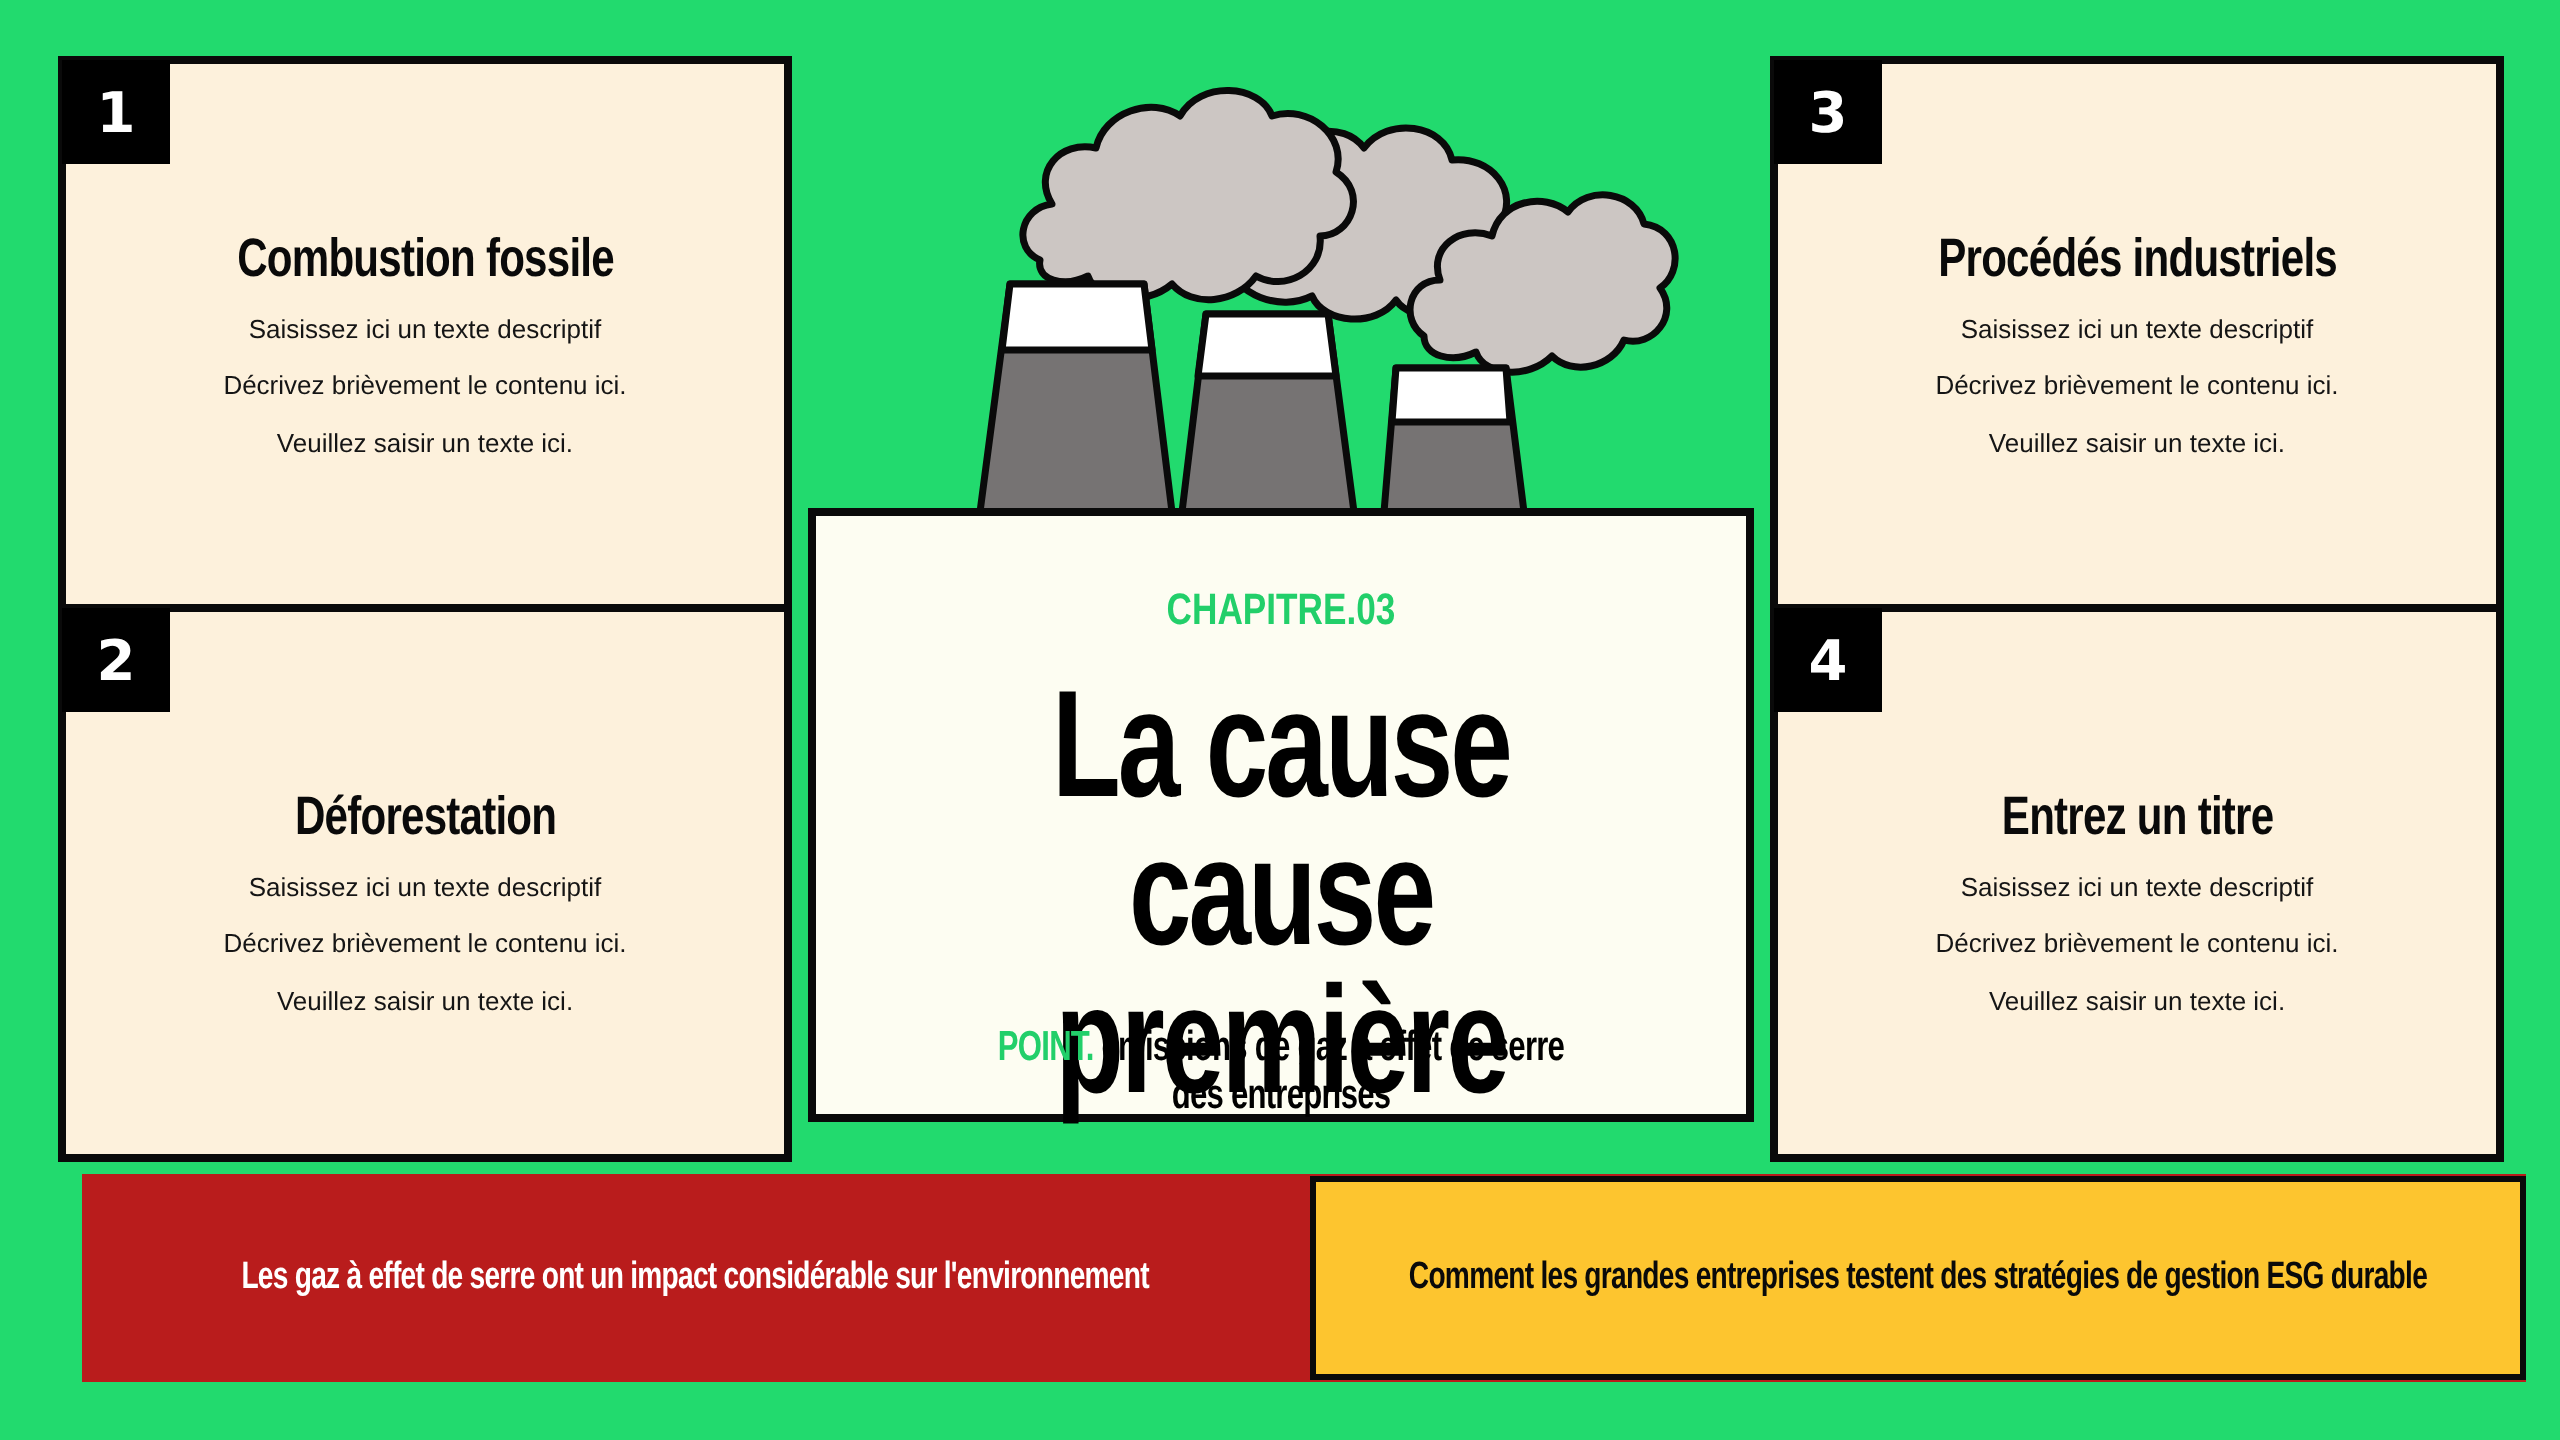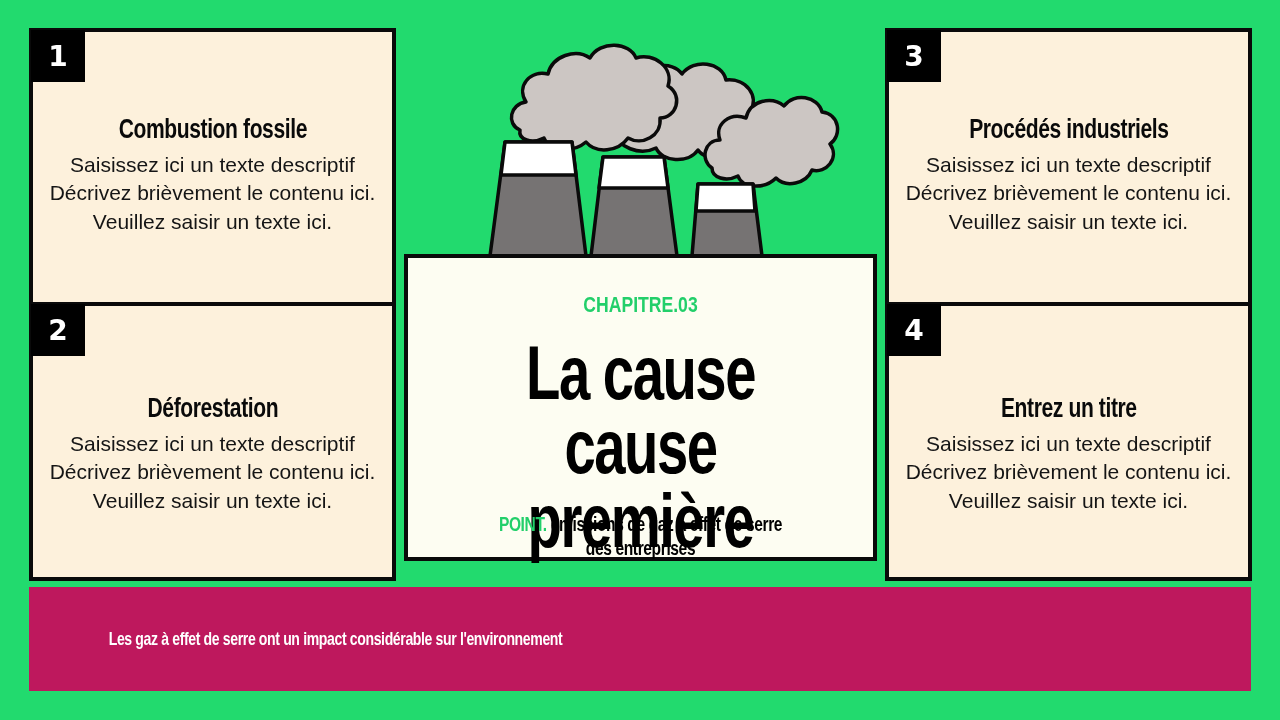--- a/index.html
+++ b/index.html
@@ -36,21 +36,21 @@
       font-weight: bold;
       font-size: 27px;
       color: #0a0a0a;
       transform: scaleX(0.78);
       letter-spacing: -0.5px;
       white-space: nowrap;
       margin-bottom: 6px;
     }
     .card-line {
       font-family: "Liberation Sans", sans-serif;
-      font-size: 21px;
+      font-size: 13px;
       color: #151515;
       line-height: 28.5px;
       white-space: nowrap;
     }
     .card-body { margin-top: 6px; }
     #card1 { left: 29px; top: 28px; width: 367px; height: 278px; }
     #card2 { left: 29px; top: 302px; width: 367px; height: 279px; }
     #card3 { left: 885px; top: 28px; width: 367px; height: 278px; }
     #card4 { left: 885px; top: 302px; width: 367px; height: 279px; }
     #card1 .inner, #card3 .inner { margin-top: 16px; }
@@ -88,22 +88,22 @@
       font-size: 21px;
       line-height: 24px;
       color: #000;
       transform: scaleX(0.74);
       letter-spacing: -0.5px;
     }
     .point .accent { color: #22cf6a; }
 
     .bottom-bar {
       position: absolute;
-      left: 29px; top: 587px; width: 1222px; height: 104px;
-      background: #be185d;
+      left: 41px; top: 587px; width: 1222px; height: 104px;
+      background: #b91c1c;
     }
     .bottom-left-text {
       position: absolute;
       left: 0; top: 0; width: 614px; height: 104px;
       display: flex; align-items: center; justify-content: center;
       color: #fff;
       font-family: "Liberation Sans", sans-serif;
       font-weight: bold;
       font-size: 19px;
       white-space: nowrap;
@@ -207,13 +207,16 @@
   <div class="point">
     <span class="accent">POINT.</span>
     <span>émissions de gaz à effet de serre des entreprises</span>
   </div>
 </div>
 
 <div class="bottom-bar">
   <div class="bottom-left-text">
     <span>Les gaz à effet de serre ont un impact considérable sur l'environnement</span>
   </div>
+  <div class="yellow">
+    <span>Comment les grandes entreprises testent des stratégies de gestion ESG durable</span>
+  </div>
 </div>
 
 </body></html>

